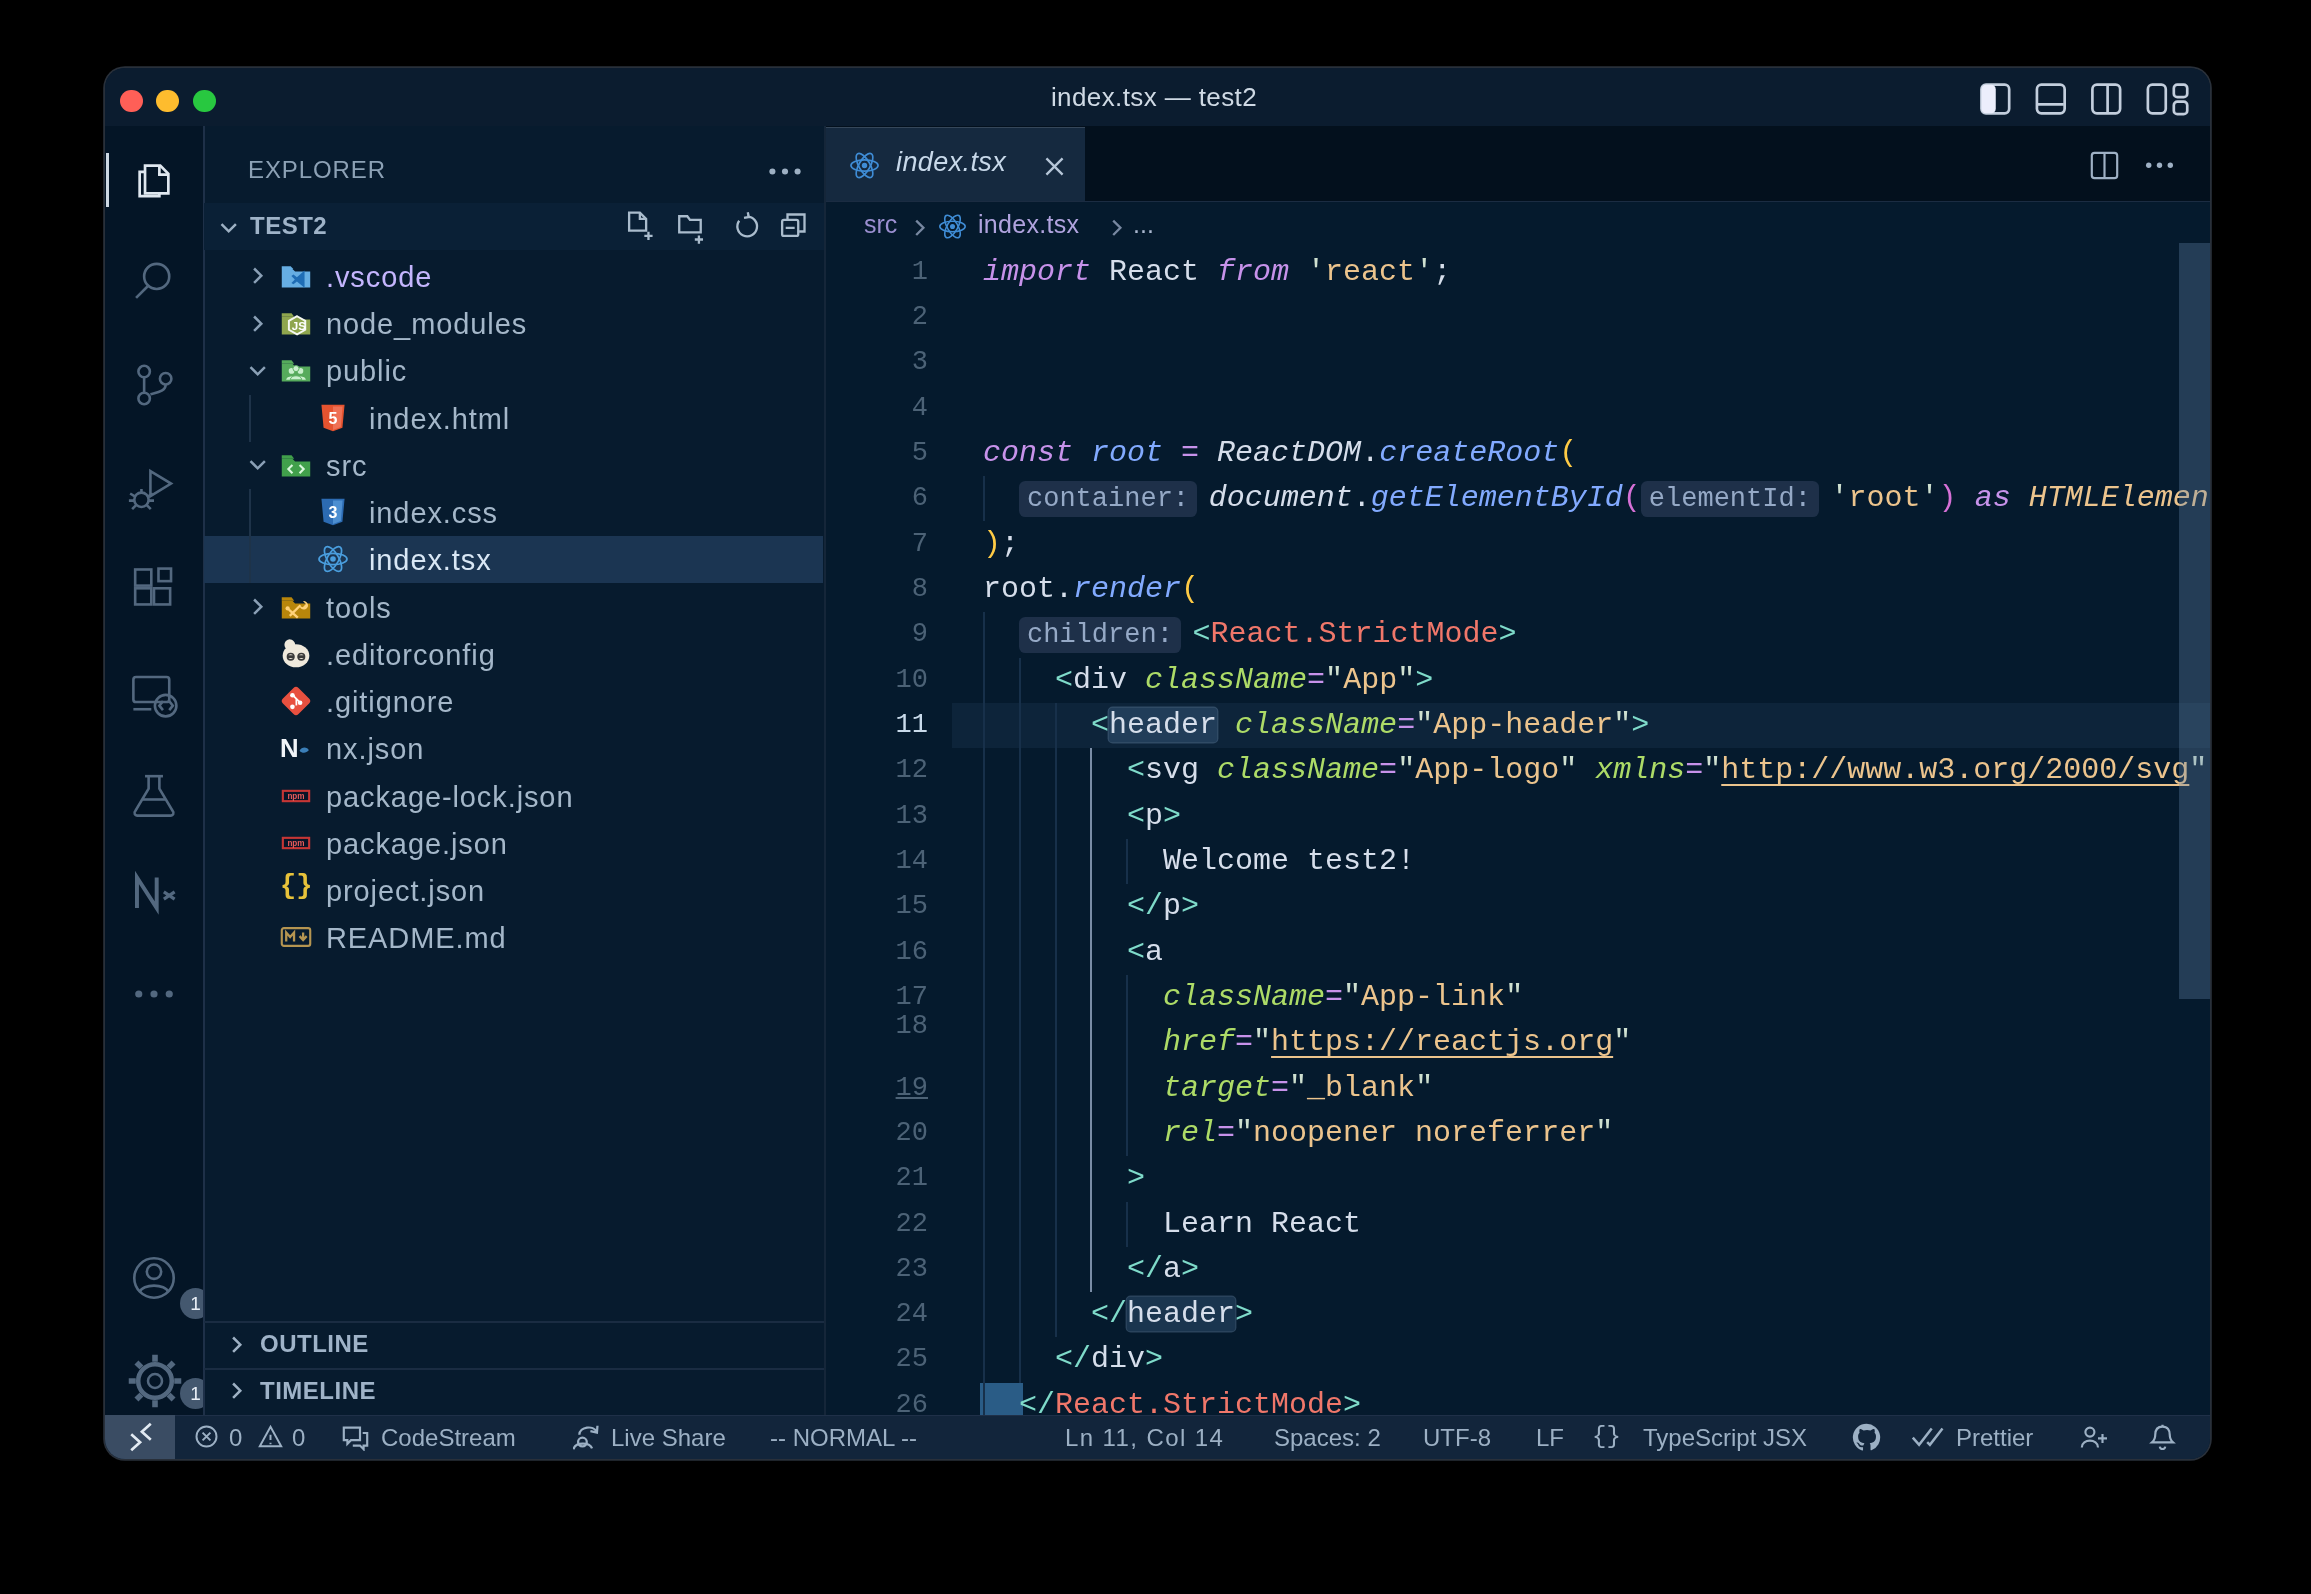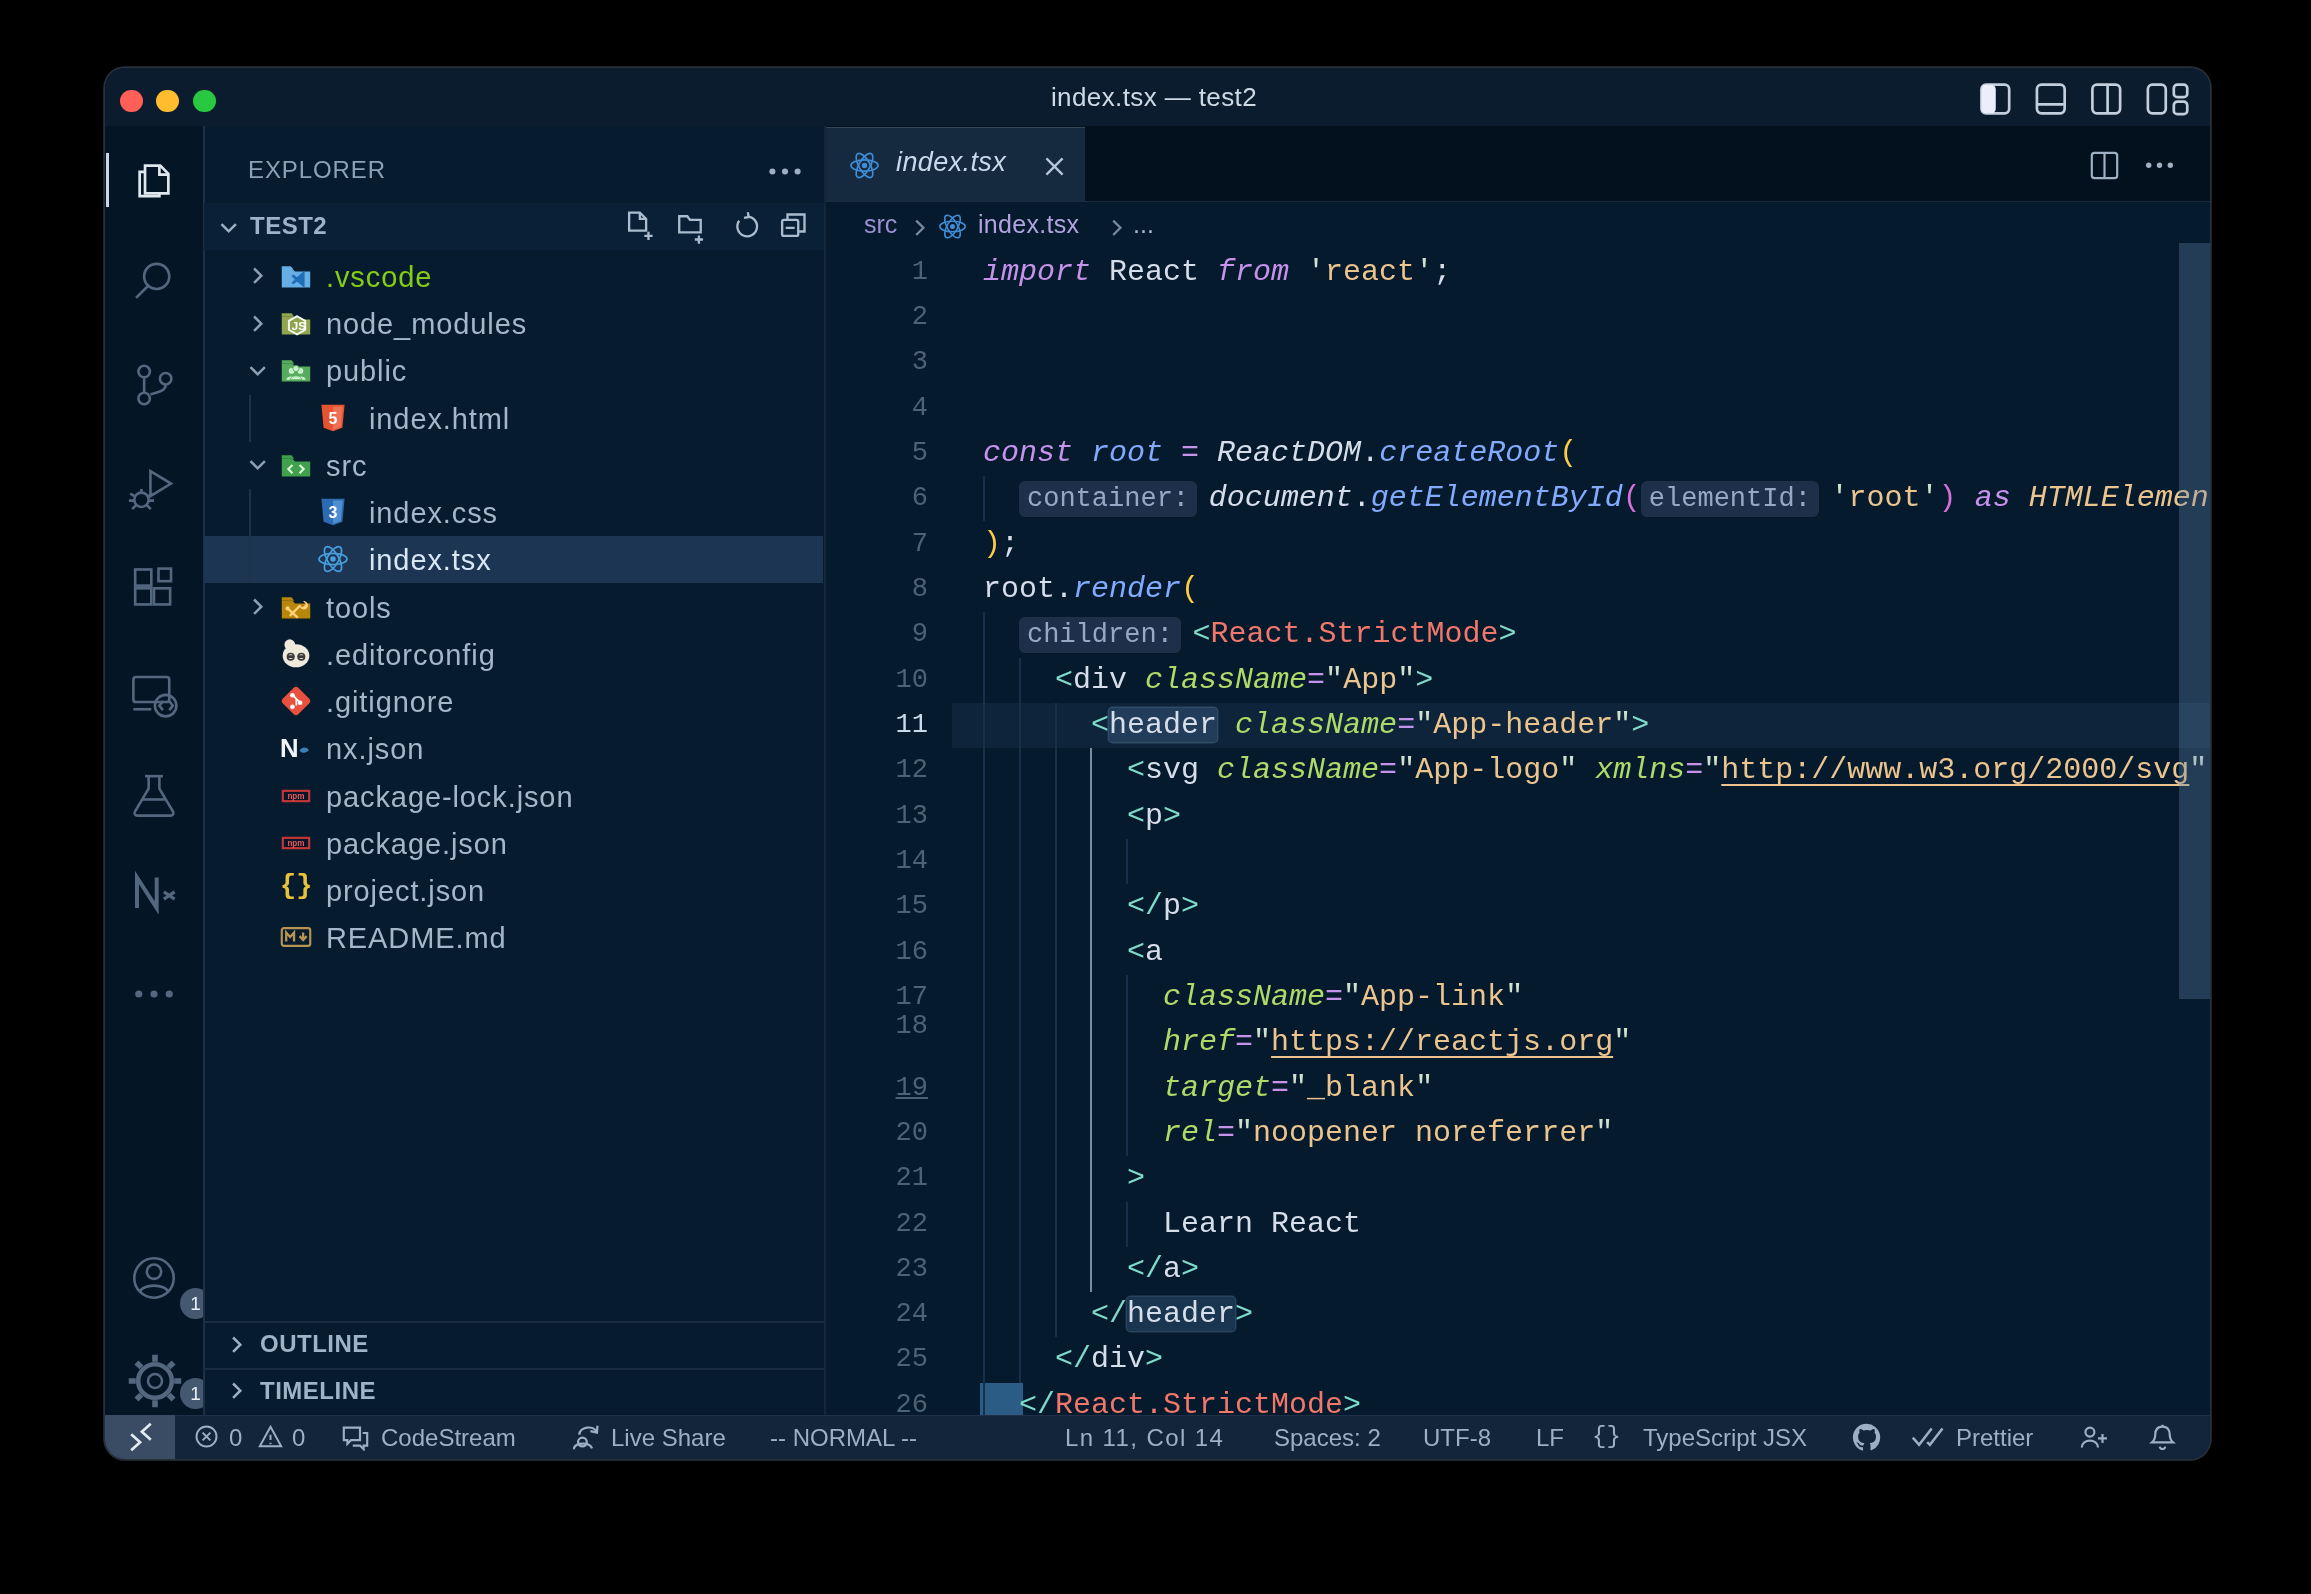--- a/index.html
+++ b/index.html
@@ -166,21 +166,21 @@
 <div class="abs" style="left:144px;top:327px;width:1.8px;height:47px;background:#1e3349;"></div>
 <div class="abs" style="left:144px;top:421px;width:1.8px;height:94px;background:#1e3349;"></div>
 <svg class="abs" style="left:141px;top:196px" width="23.4" height="23.4" viewBox="0 0 13 13">
       <path d="M4.5 2.5 l4 4 -4 4" stroke="#8aa0b6" stroke-width="1.4" fill="none"></path>
     </svg>
 <svg class="abs" style="left:175px;top:192px" width="32" height="32" viewBox="0 0 18 18">
       <path d="M1 5 h6 l1.5 1.5 h8.5 v9 h-16 z" fill="#66aee3"></path>
       <path d="M1 5 v-1.5 h5 l1.5 1.5 z" fill="#66aee3"></path>
       <path d="M14.5 6.5 l-5.5 5 -2.5-2 -1.5 1 2.5 2.5 -2.5 2.5 1.5 1 2.5 -2 5.5 4.5 z" fill="#1f6db5" transform="scale(.78) translate(3.2,1)"></path>
     </svg>
-<div class="tree-label" style="left:221px;top:192px;color:#84cc16;">.vscode</div>
+<div class="tree-label" style="left:221px;top:192px;color:#c4b5fd;">.vscode</div>
 <svg class="abs" style="left:141px;top:244px" width="23.4" height="23.4" viewBox="0 0 13 13">
       <path d="M4.5 2.5 l4 4 -4 4" stroke="#8aa0b6" stroke-width="1.4" fill="none"></path>
     </svg>
 <svg class="abs" style="left:175px;top:239px" width="32" height="32" viewBox="0 0 18 18">
       <path d="M1 5.5 h6 l1.5 1.5 h8.5 v8.5 h-16 z" fill="#8fa64e"></path>
       <path d="M1 5.5 v-2 h5.5 l1.5 2 z" fill="#8fa64e"></path>
       <g transform="translate(9.6,10.2)">
         <path d="M0 -5 l4.6 2.6 v5 L0 5.2 l-4.6 -2.6 v-5 z" fill="#8fa64e" stroke="#f5f8f2" stroke-width="1.1"></path>
         <text x="-3" y="2.6" font-family="Liberation Sans" font-size="6.5" font-weight="bold" fill="#fff">JS</text>
       </g>
@@ -388,20 +388,21 @@
 <div class="cl" style="top:318px;"></div>
 <div class="cl" style="top:363px;"><span class="k">const</span><span class="w"> </span><span class="f">root</span><span class="w"> </span><span class="k">=</span><span class="w"> </span><span class="wi">ReactDOM</span><span class="w">.</span><span class="f">createRoot</span><span class="g">(</span></div>
 <div class="cl" style="top:408px;"><span class="w">  </span><span class="h">container:</span><span class="wi">document</span><span class="w">.</span><span class="f">getElementById</span><span class="p">(</span><span class="h">elementId:</span><span class="q">'</span><span class="s">root</span><span class="q">'</span><span class="p">)</span><span class="w"> </span><span class="k">as</span><span class="w"> </span><span class="y">HTMLElement</span></div>
 <div class="cl" style="top:454px;"><span class="g">)</span><span class="w">;</span></div>
 <div class="cl" style="top:499px;"><span class="w">root</span><span class="w">.</span><span class="f">render</span><span class="g">(</span></div>
 <div class="cl" style="top:544px;"><span class="w">  </span><span class="h">children:</span><span class="t">&lt;</span><span class="c">React.StrictMode</span><span class="t">&gt;</span></div>
 <div class="cl" style="top:590px;"><span class="w">    </span><span class="t">&lt;</span><span class="w">div</span><span class="w"> </span><span class="a">className</span><span class="k">=</span><span class="q">"</span><span class="s">App</span><span class="q">"</span><span class="t">&gt;</span></div>
 <div class="cl" style="top:635px;"><span class="w">      </span><span class="t">&lt;</span><span class="occ">header</span><span class="w"> </span><span class="a">className</span><span class="k">=</span><span class="q">"</span><span class="s">App-header</span><span class="q">"</span><span class="t">&gt;</span></div>
 <div class="cl" style="top:680px;"><span class="w">        </span><span class="t">&lt;</span><span class="w">svg</span><span class="w"> </span><span class="a">className</span><span class="k">=</span><span class="q">"</span><span class="s">App-logo</span><span class="q">"</span><span class="w"> </span><span class="a">xmlns</span><span class="k">=</span><span class="q">"</span><span class="su">http://www.w3.org/2000/svg</span><span class="q">"</span></div>
 <div class="cl" style="top:726px;"><span class="w">        </span><span class="t">&lt;</span><span class="w">p</span><span class="t">&gt;</span></div>
+<div class="cl" style="top:771px;"><span class="w">          </span><span class="w">Welcome test2!</span></div>
 <div class="cl" style="top:816px;"><span class="w">        </span><span class="t">&lt;/</span><span class="w">p</span><span class="t">&gt;</span></div>
 <div class="cl" style="top:862px;"><span class="w">        </span><span class="t">&lt;</span><span class="w">a</span></div>
 <div class="cl" style="top:907px;"><span class="w">          </span><span class="a">className</span><span class="k">=</span><span class="q">"</span><span class="s">App-link</span><span class="q">"</span></div>
 <div class="cl" style="top:952px;"><span class="w">          </span><span class="a">href</span><span class="k">=</span><span class="q">"</span><span class="su">https://reactjs.org</span><span class="q">"</span></div>
 <div class="cl" style="top:998px;"><span class="w">          </span><span class="a">target</span><span class="k">=</span><span class="q">"</span><span class="s">_blank</span><span class="q">"</span></div>
 <div class="cl" style="top:1043px;"><span class="w">          </span><span class="a">rel</span><span class="k">=</span><span class="q">"</span><span class="s">noopener noreferrer</span><span class="q">"</span></div>
 <div class="cl" style="top:1088px;"><span class="w">        </span><span class="t">&gt;</span></div>
 <div class="cl" style="top:1134px;"><span class="w">          </span><span class="w">Learn React</span></div>
 <div class="cl" style="top:1179px;"><span class="w">        </span><span class="t">&lt;/</span><span class="w">a</span><span class="t">&gt;</span></div>
 <div class="cl" style="top:1224px;"><span class="w">      </span><span class="t">&lt;/</span><span class="occ">header</span><span class="t">&gt;</span></div>

